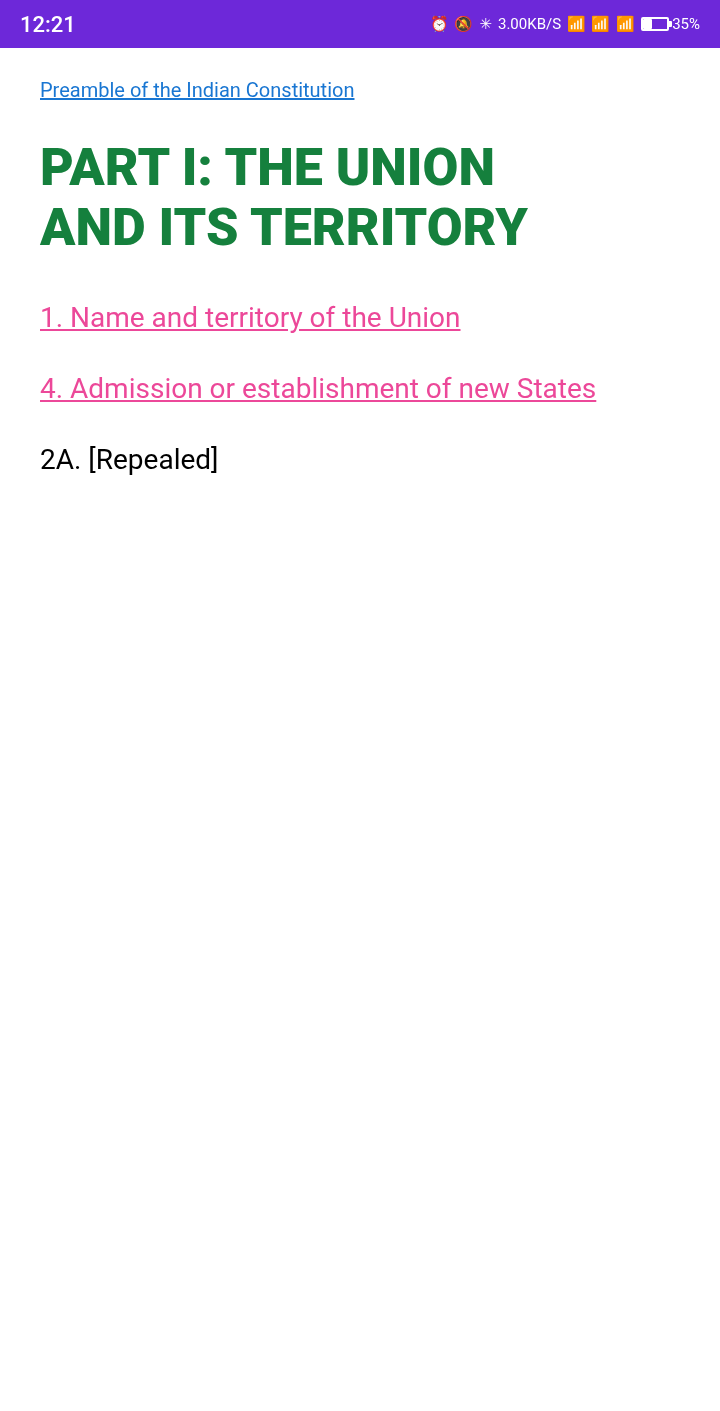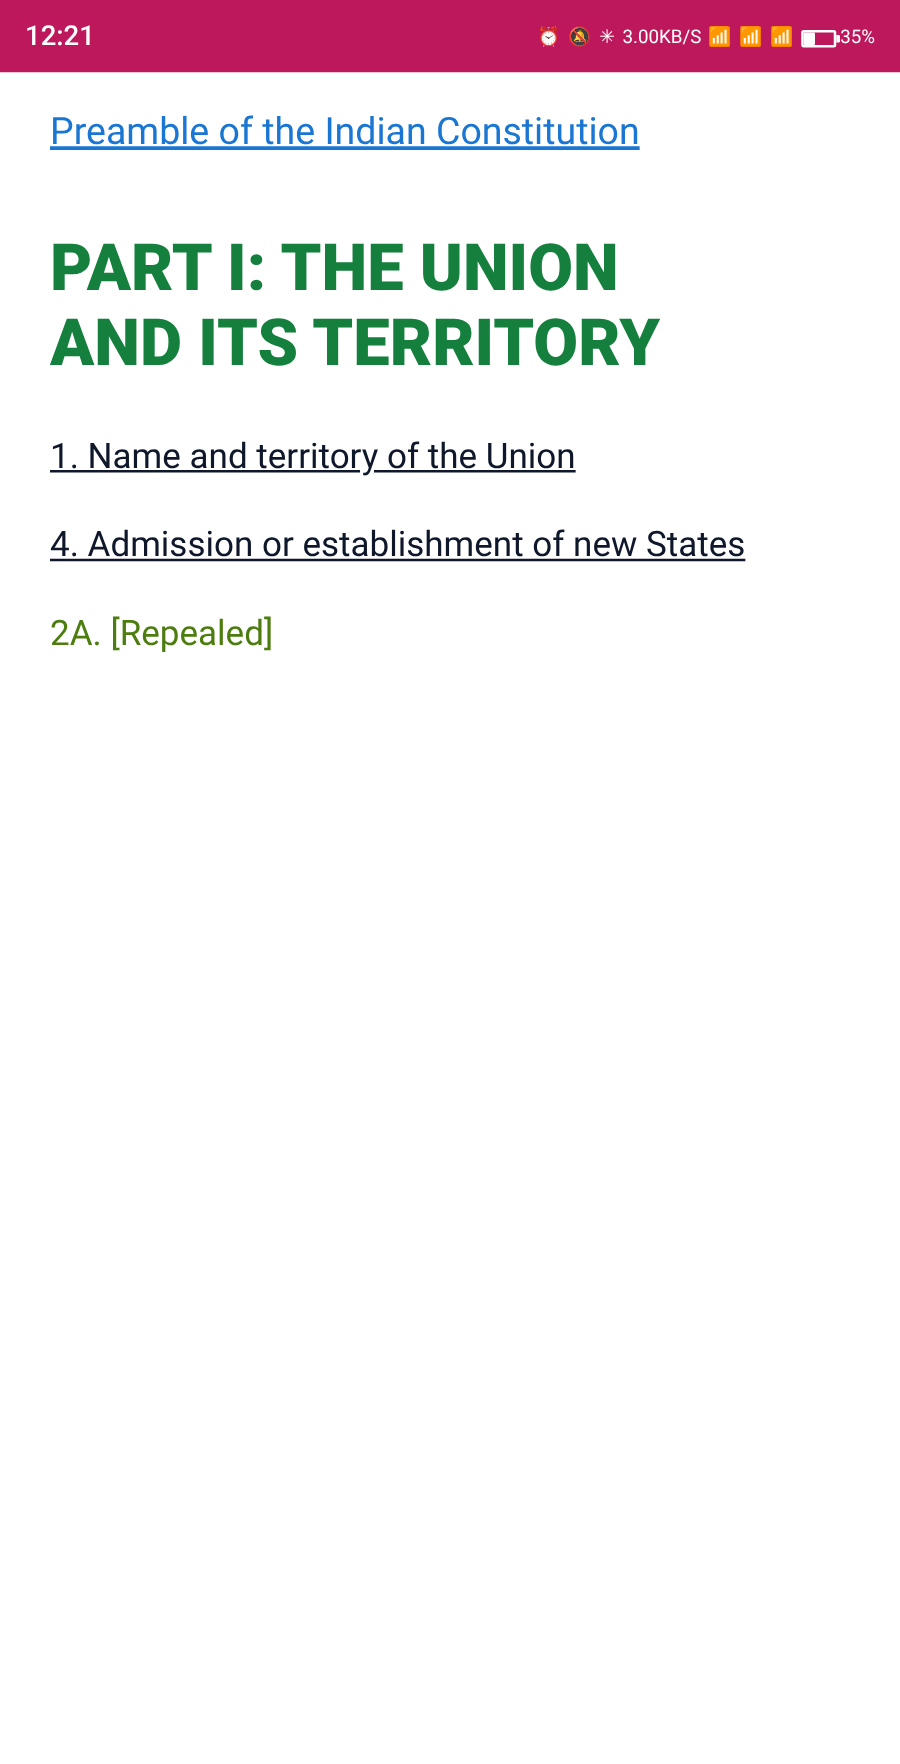--- a/index.html
+++ b/index.html
@@ -12,22 +12,22 @@
     body {
       width: 720px;
       min-height: 1411px;
       font-family: 'Roboto', Arial, sans-serif;
       background: #ffffff;
     }
 
     
     .status-bar {
       width: 720px;
-      height: 58px;
-      background: #be185d;
+      height: 48px;
+      background: #6d28d9;
       display: flex;
       align-items: center;
       justify-content: space-between;
       padding: 0 20px;
       color: white;
     }
 
     .status-time {
       font-size: 22px;
       font-weight: 500;
@@ -41,21 +41,21 @@
       font-size: 16px;
       color: white;
     }
 
     .status-icons span {
       font-size: 15px;
     }
 
     .battery-indicator {
       display: inline-flex;
-      align-items: flex-end;
+      align-items: center;
       gap: 3px;
     }
 
     .battery-box {
       width: 28px;
       height: 14px;
       border: 2px solid white;
       border-radius: 2px;
       position: relative;
       display: inline-block;
@@ -82,47 +82,47 @@
 
     
     .content {
       padding: 30px 40px;
       background: #ffffff;
     }
 
     .preamble-link {
       color: #1976D2;
       text-decoration: underline;
-      font-size: 30px;
+      font-size: 20px;
       cursor: pointer;
       display: block;
-      margin-bottom: 62px;
+      margin-bottom: 36px;
     }
 
     .part-heading {
       font-size: 52px;
       font-weight: 900;
       color: #15803d;
       line-height: 1.15;
       margin-bottom: 40px;
       text-transform: uppercase;
     }
 
     .article-link {
-      color: #0f172a;
+      color: #ec4899;
       text-decoration: underline;
       font-size: 28px;
       line-height: 1.4;
       cursor: pointer;
       display: block;
       margin-bottom: 32px;
     }
 
     .article-static {
-      color: #4d7c0f;
+      color: #000000;
       font-size: 28px;
       line-height: 1.4;
       display: block;
       text-decoration: none;
     }
 
     .section-divider {
       margin: 20px 0 40px 0;
     }
   </style>

